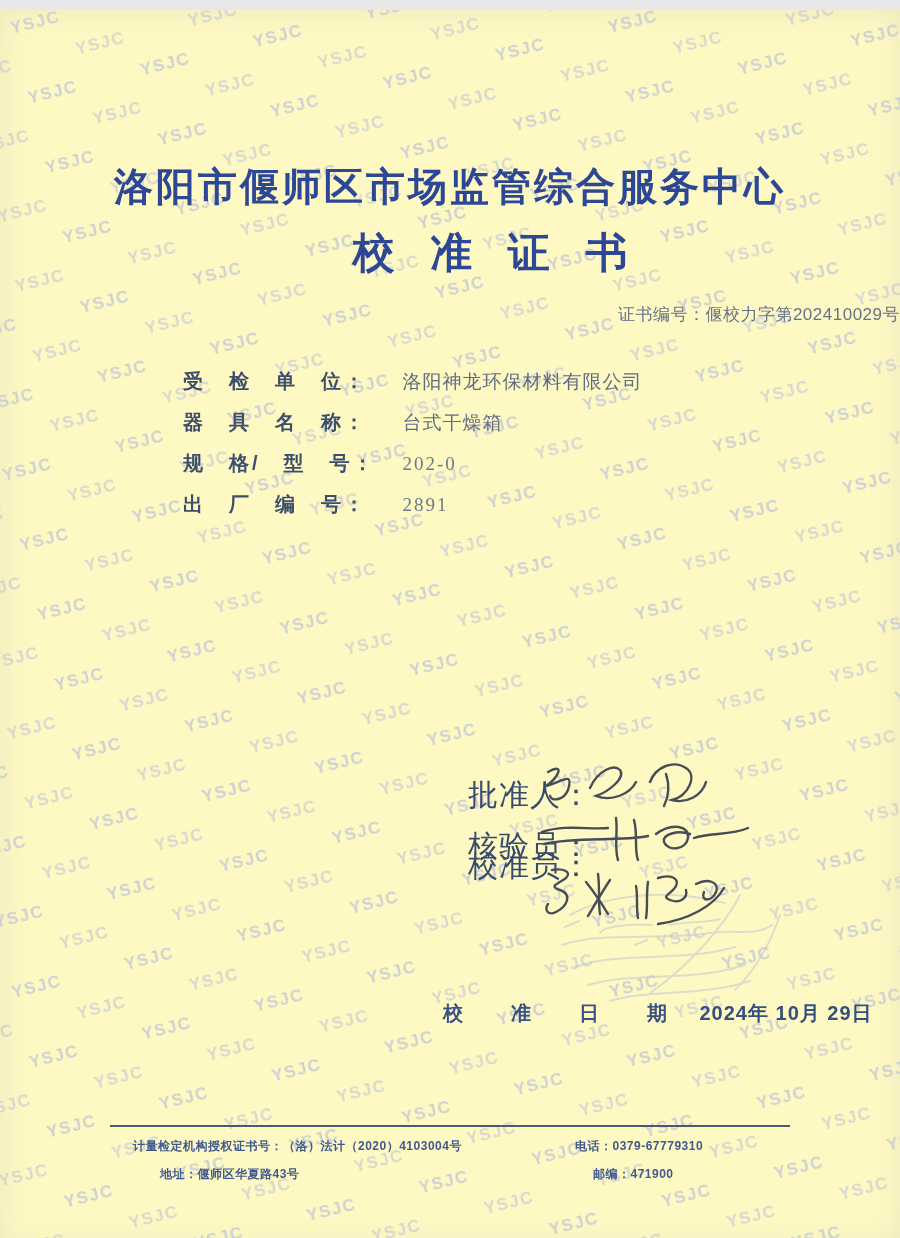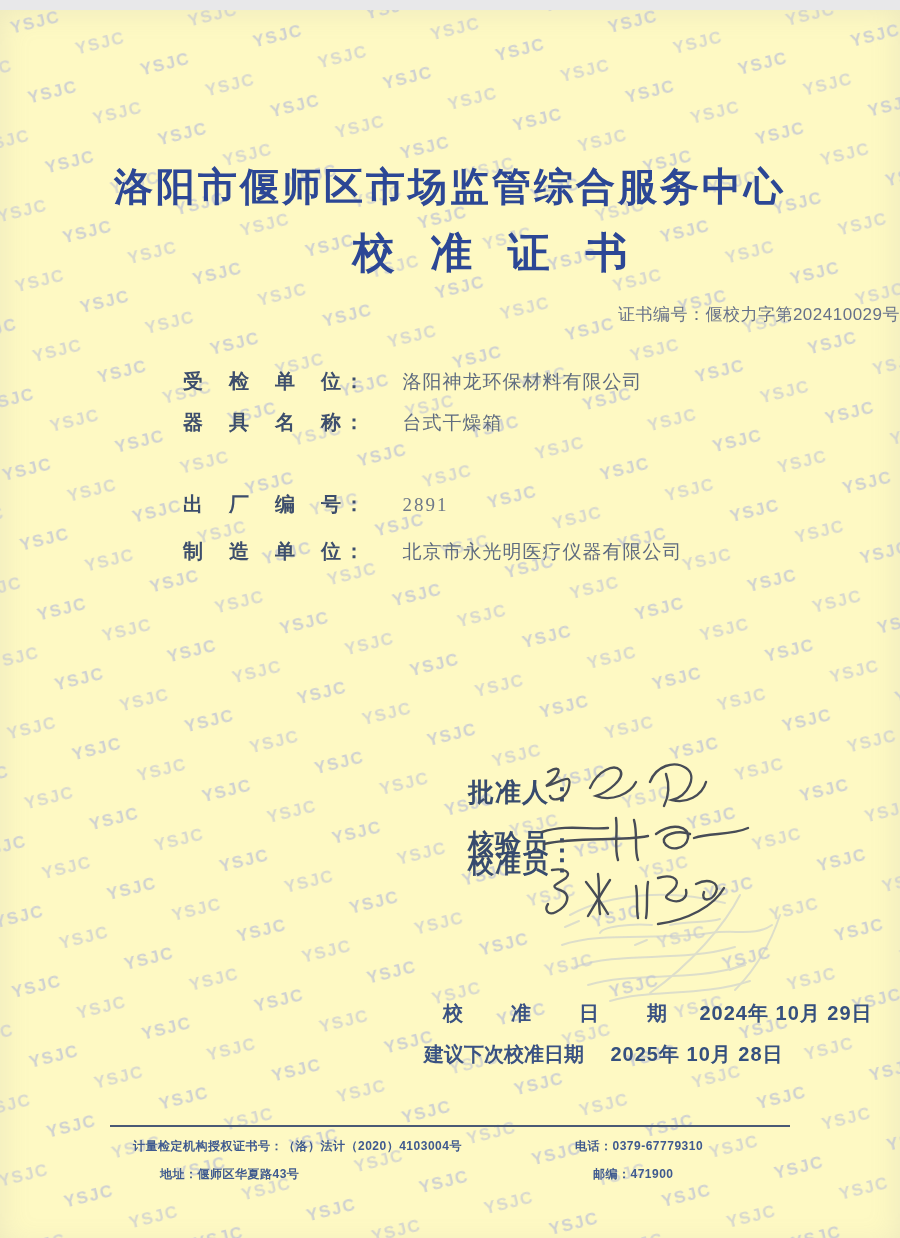--- a/index.html
+++ b/index.html
@@ -31,21 +31,21 @@
   }
   .field-value{
     display:inline-block;margin-left:10px;
     font-size:19px;color:#5f6c80;letter-spacing:1px;
   }
   .field-value.mono{
     font-family:"Liberation Serif",serif;
     font-size:19px;color:#6d7889;letter-spacing:2px;
   }
   .sig-row{left:468px;white-space:nowrap;}
-  .sig-label{font-size:26px;font-weight:700;color:#374b6e;letter-spacing:1px;}
+  .sig-label{font-size:30px;font-weight:400;color:#374b6e;letter-spacing:1px;}
   .sig-svg{position:absolute;pointer-events:none;}
   .date-row-label{
     font-size:20px;font-weight:600;color:#3a5282;
   }
   .date-row-value{
     font-size:20px;font-weight:600;color:#35507e;letter-spacing:1px;
   }
   .footer-rule{
     left:110px;top:1115px;width:680px;height:0;
     border-top:2px solid #4a5a74;
@@ -76,27 +76,27 @@
     <div class="abs cert-no">证书编号：偃校力字第202410029号</div>
 
     <div class="abs field-row" style="top:399px">
       <span class="field-label">器　具　名　称：</span>
       <span class="field-value">台式干燥箱</span>
     </div>
     <div class="abs field-row" style="top:358px">
       <span class="field-label">受　检　单　位：</span>
       <span class="field-value">洛阳神龙环保材料有限公司</span>
     </div>
+    <div class="abs field-row" style="top:440px">
+      <span class="field-label">规　格/　型　号：</span>
+      <span class="field-value mono">202-0</span>
+    </div>
     <div class="abs field-row" style="top:481px">
       <span class="field-label">出　厂　编　号：</span>
       <span class="field-value mono">2891</span>
-    </div>
-    <div class="abs field-row" style="top:528px">
-      <span class="field-label">制　造　单　位：</span>
-      <span class="field-value">北京市永光明医疗仪器有限公司</span>
     </div>
 
     <svg class="sig-svg" style="left:540px;top:865px;opacity:.55" width="260" height="140" viewBox="0 0 260 140">
       <g fill="none" stroke="#c3c8d1" stroke-width="2" stroke-linecap="round">
         <path d="M30,40 C70,18 130,14 185,28"></path>
         <path d="M60,58 C62,52 90,48 112,50 M130,50 C150,46 168,48 180,44"></path>
         <path d="M22,70 C60,56 120,66 170,58 C195,54 215,62 232,50"></path>
         <path d="M35,92 C80,76 140,88 195,72"></path>
         <path d="M48,110 C95,96 150,108 205,90"></path>
         <path d="M70,126 C110,114 160,122 210,106"></path>
@@ -146,24 +146,20 @@
         <path d="M120,16 C132,12 142,16 138,24 C134,32 122,34 132,38 C142,42 150,36 148,28"></path>
         <path d="M158,22 C170,16 182,20 178,30 C174,40 162,40 166,30"></path>
         <path d="M186,26 C176,44 150,58 120,62"></path>
       </g>
     </svg>
 
     <div class="abs" style="left:443px;top:990px;white-space:nowrap">
       <span class="date-row-label" style="letter-spacing:14px">校　准　日　期</span>
       <span class="date-row-value" style="margin-left:14px">2024年 10月 29日</span>
     </div>
-    <div class="abs" style="left:424px;top:1031px;white-space:nowrap">
-      <span class="date-row-label">建议下次校准日期</span>
-      <span class="date-row-value" style="margin-left:22px">2025年 10月 28日</span>
-    </div>
 
     <div class="abs footer-rule"></div>
     <div class="abs footer-text" style="left:133px;top:1128px">计量检定机构授权证书号：（洛）法计（2020）4103004号</div>
     <div class="abs footer-text" style="left:575px;top:1128px">电话：0379-67779310</div>
     <div class="abs footer-text" style="left:160px;top:1156px">地址：偃师区华夏路43号</div>
     <div class="abs footer-text" style="left:593px;top:1156px">邮编：471900</div>
 
   </div>
 </div>
 

